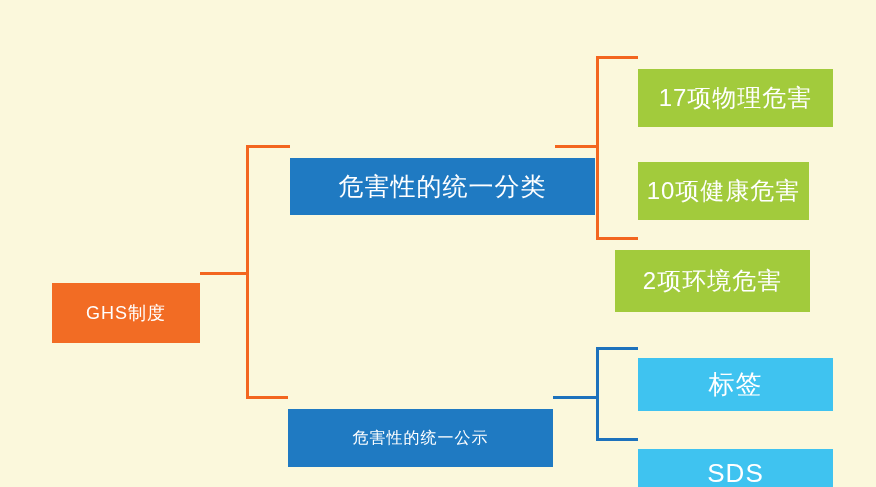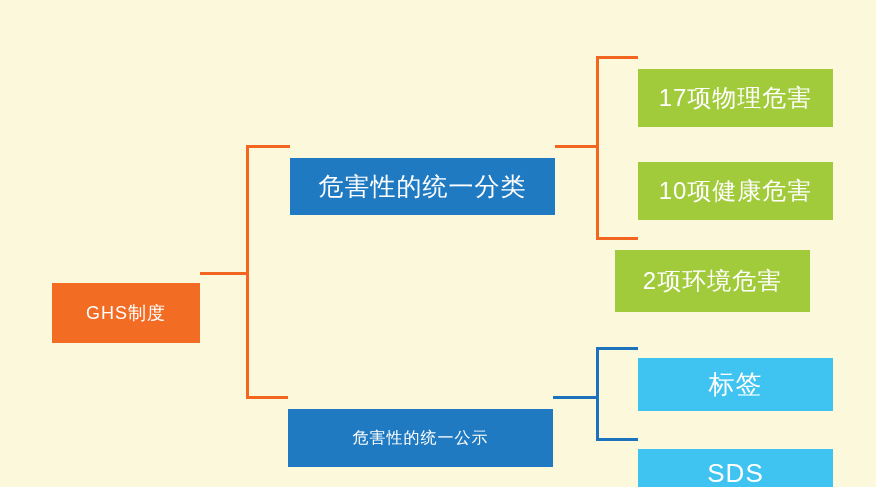--- a/index.html
+++ b/index.html
@@ -25,24 +25,24 @@
   .node.blue   { background: #1F7AC2; }
   .node.green  { background: #A2CB3C; }
   .node.cyan   { background: #3FC3F0; }
 
   .line { position: absolute; }
   .line.orange-line { background: #F3661F; }
   .line.blue-line   { background: #1D72BC; }
 
   
   .n-root   { left: 52px;  top: 243px; width: 148px; height: 60px; font-size: 18px; }
-  .n-b1     { left: 290px; top: 118px; width: 265px; height: 57px; font-size: 25px; font-family: Liberation Mono, monospace; }
+  .n-b1     { left: 290px; top: 118px; width: 305px; height: 57px; font-size: 25px; font-family: Liberation Mono, monospace; }
   .n-b2     { left: 288px; top: 369px; width: 265px; height: 58px; font-size: 16px; }
   .n-l1     { left: 638px; top: 29px;  width: 195px; height: 58px; font-size: 24px; }
-  .n-l2     { left: 638px; top: 122px; width: 195px; height: 58px; font-size: 24px; }
+  .n-l2     { left: 638px; top: 122px; width: 171px; height: 58px; font-size: 24px; }
   .n-l3     { left: 615px; top: 210px; width: 195px; height: 62px; font-size: 24px; }
   .n-l4     { left: 638px; top: 318px; width: 195px; height: 53px; font-size: 26px; }
   .n-l5     { left: 638px; top: 409px; width: 195px; height: 48px; font-size: 26px; }
 
   
   .c-root-h   { left: 200px; top: 272px; width: 46px;  height: 3px; }
   .c-root-v   { left: 246px; top: 145px; width: 3px;   height: 254px; }
   .c-b1-in    { left: 246px; top: 145px; width: 44px;  height: 3px; }
   .c-b2-in    { left: 246px; top: 396px; width: 42px;  height: 3px; }
 

